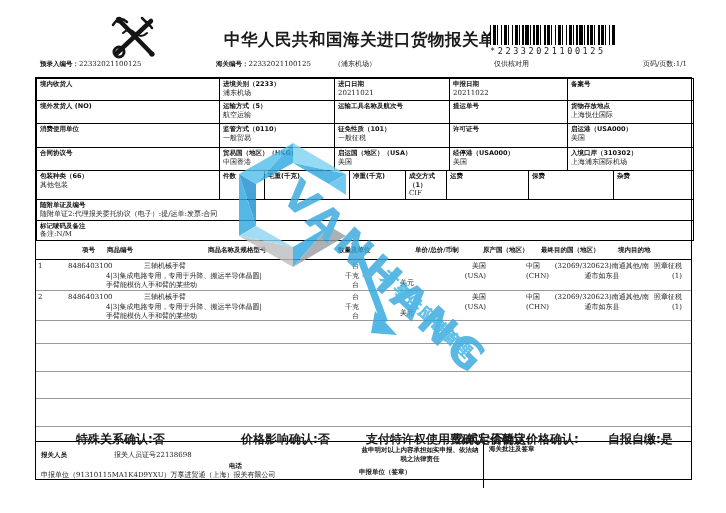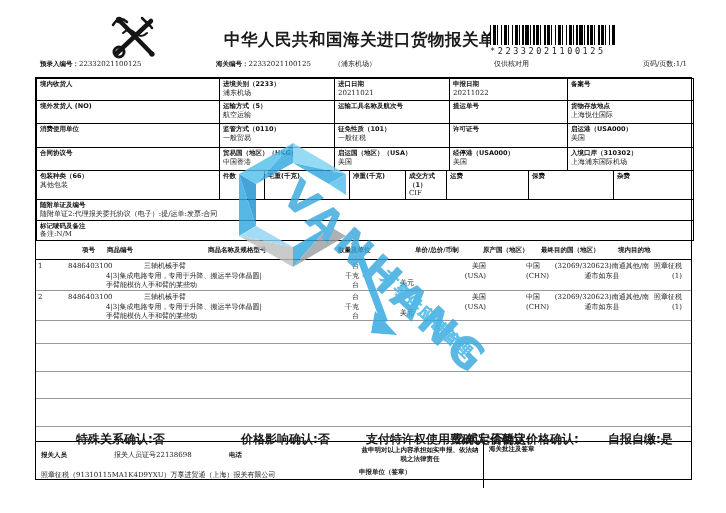--- a/index.html
+++ b/index.html
@@ -326,24 +326,24 @@
         <span style="left:418px">公式定价确认:</span>
         <span style="left:466px">暂定价格确认:</span>
         <span style="left:572px">自报自缴:是</span>
       </div>
     </div>
 
     <div class="bottom">
       <div class="b-left">
         <span class="lbl" style="left:5px;top:9px">报关人员</span>
         <span class="val" style="left:78px;top:9px">报关人员证号22138698</span>
-        <span class="lbl" style="left:193px;top:9px">电话</span>
+        <span class="lbl" style="left:193px;top:20px">电话</span>
         <span class="lbl" style="left:323px;top:4px;width:122px;text-align:center;line-height:8.5px">兹申明对以上内容承担如实申报、依法纳税之法律责任</span>
         <span class="lbl" style="left:323px;top:26px;width:122px;text-align:left">申报单位（签章）</span>
-        <span class="val" style="left:5px;top:29px">照章征税（91310115MA1K4D9YXU）万享进贸通（上海）报关有限公司</span>
+        <span class="val" style="left:5px;top:29px">申报单位（91310115MA1K4D9YXU）万享进贸通（上海）报关有限公司</span>
       </div>
       <div class="b-right">
         <div class="lbl">海关批注及签章</div>
       </div>
     </div>
   </div>
 
   <div class="abs wm" style="left:0;top:0;width:726px;height:513px">
     <svg class="abs" style="left:225px;top:135px" width="190" height="210" viewBox="0 0 190 210">
 

